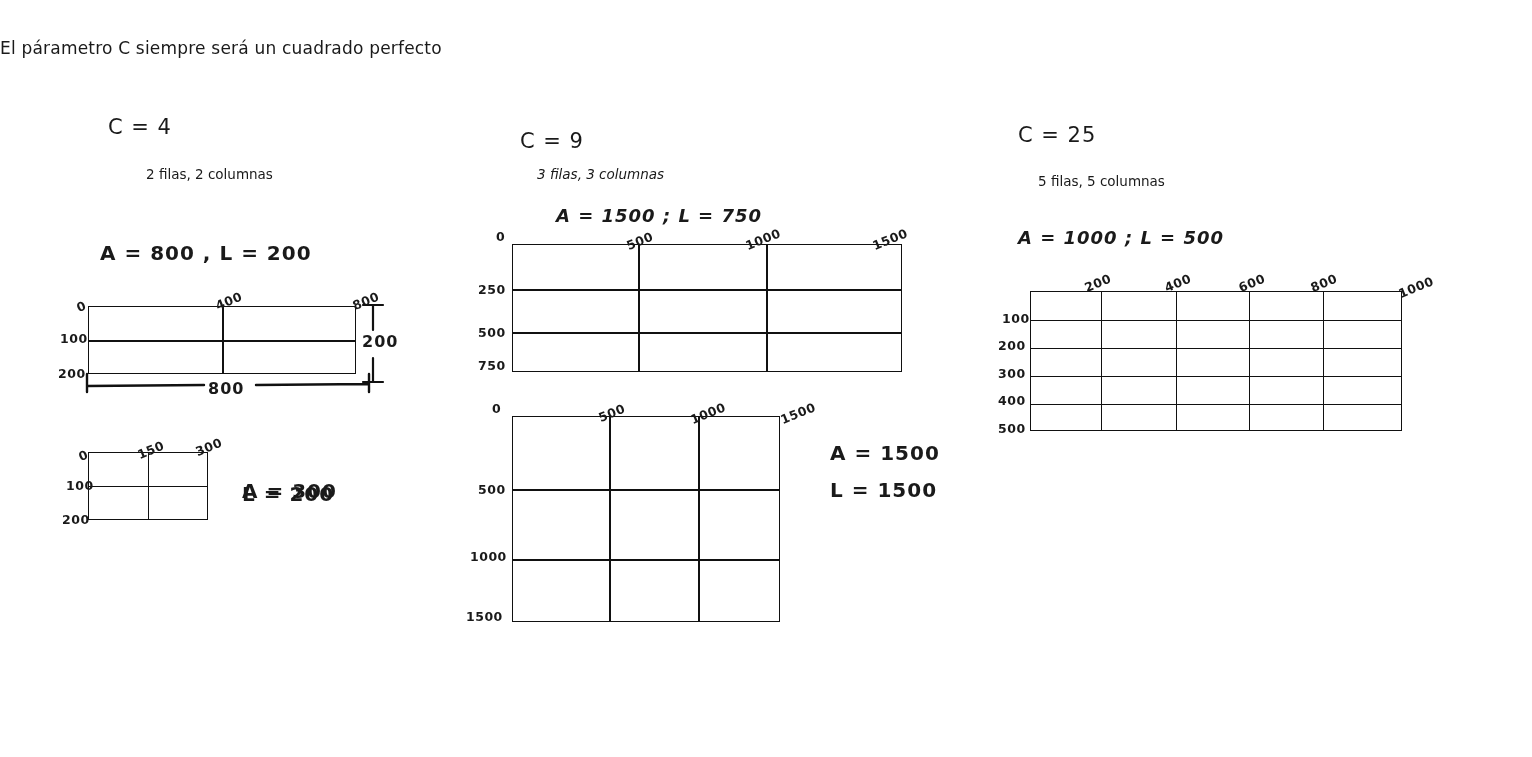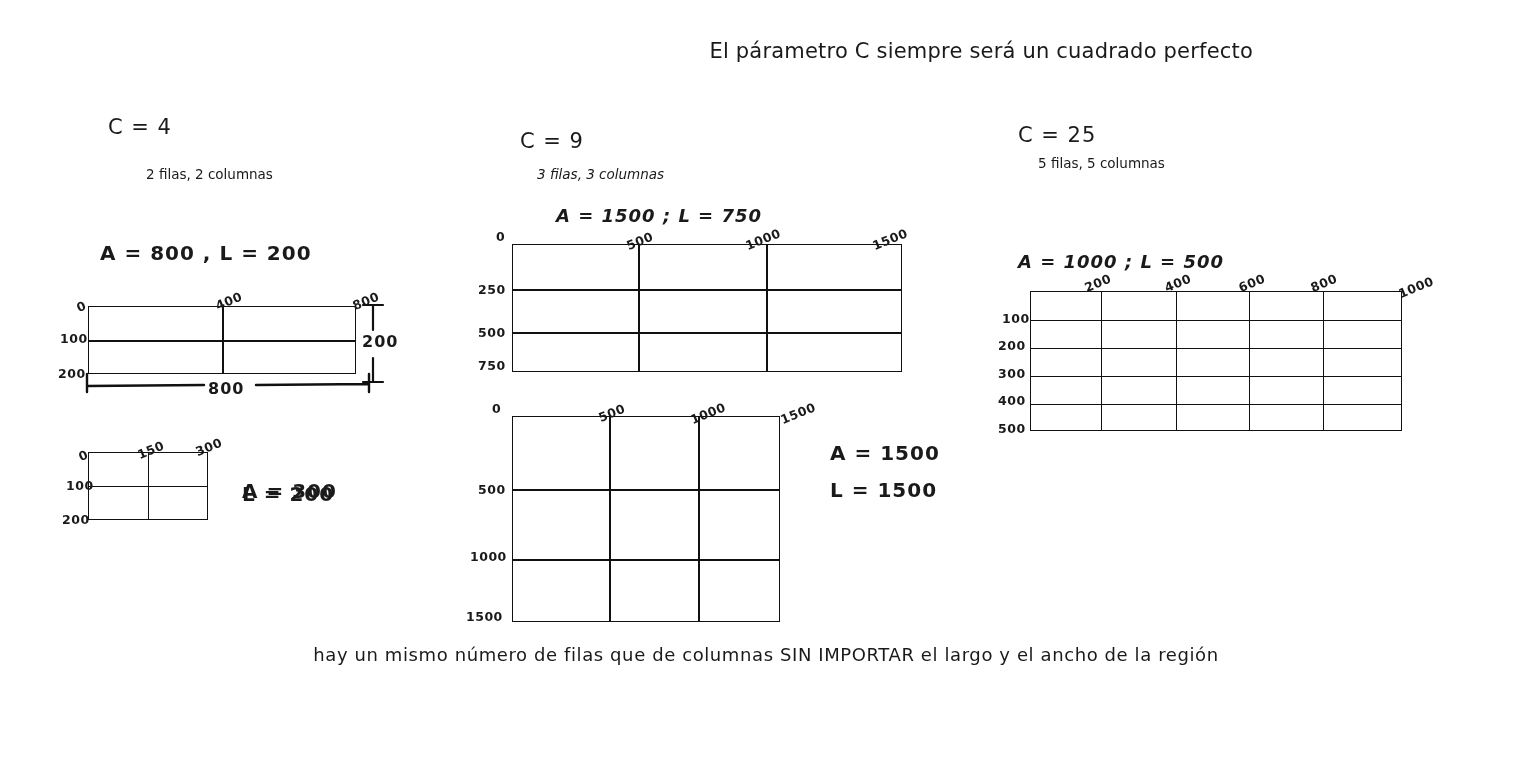--- a/index.html
+++ b/index.html
@@ -16,22 +16,22 @@
     overflow: hidden;
   }
   .abs { position: absolute; }
   .txt {
     white-space: nowrap;
     line-height: 1.25;
   }
   #title {
     left: 0; top: 38px;
     width: 1253px;
-    text-align: right;
-    font-size: 21px;
+    text-align: left;
+    font-size: 17px;
     letter-spacing: 0.2px;
   }
   .case-head {
     font-size: 21px;
     letter-spacing: 1px;
   }
   .case-sub {
     font-size: 13.5px;
     margin-left: 6px;
   }
@@ -159,22 +159,22 @@
 <div class="abs txt tick tick-rot" style="left:602px; top:410px;">500</div>
 <div class="abs txt tick tick-rot" style="left:694px; top:412px;">1000</div>
 <div class="abs txt tick tick-rot" style="left:784px; top:412px;">1500</div>
 <div class="abs txt tick" style="left:478px; top:482px;">500</div>
 <div class="abs txt tick" style="left:470px; top:549px;">1000</div>
 <div class="abs txt tick" style="left:466px; top:609px;">1500</div>
 <div class="abs txt eq-lg" style="left:830px; top:441px;">A = 1500</div>
 <div class="abs txt eq-lg" style="left:830px; top:478px;">L = 1500</div>
 
 <div class="abs txt case-head" style="left:1018px; top:122px;">C = 25</div>
-<div class="abs txt case-sub" style="left:1032px; top:155px;">5 filas, 5 columnas</div>
-<div class="abs txt eq" style="left:1018px; top:227px;margin-top:24px;">A = 1000 ;  L = 500</div>
+<div class="abs txt case-sub" style="left:1032px; top:173px;">5 filas, 5 columnas</div>
+<div class="abs txt eq" style="left:1018px; top:227px;">A = 1000 ;  L = 500</div>
 
 <div class="grid thin" style="left:1030px; top:291px; width:372px; height:140px;">
   <div class="vline" style="left:70px;"></div>
   <div class="vline" style="left:145px;"></div>
   <div class="vline" style="left:218px;"></div>
   <div class="vline" style="left:292px;"></div>
   <div class="hline" style="top:28px;"></div>
   <div class="hline" style="top:56px;"></div>
   <div class="hline" style="top:84px;"></div>
   <div class="hline" style="top:112px;"></div>
@@ -184,14 +184,13 @@
 <div class="abs txt tick tick-rot" style="left:1242px; top:280px;">600</div>
 <div class="abs txt tick tick-rot" style="left:1314px; top:280px;">800</div>
 <div class="abs txt tick tick-rot" style="left:1402px; top:286px;">1000</div>
 <div class="abs txt tick" style="left:1002px; top:311px;">100</div>
 <div class="abs txt tick" style="left:998px; top:338px;">200</div>
 <div class="abs txt tick" style="left:998px; top:366px;">300</div>
 <div class="abs txt tick" style="left:998px; top:393px;">400</div>
 <div class="abs txt tick" style="left:998px; top:421px;">500</div>
 
 <div class="abs" id="footer">
-  <div class="txt note">hay un mismo número de filas que de columnas SIN IMPORTAR el largo y el ancho de la región</div>
 </div>
 
 </body></html>

